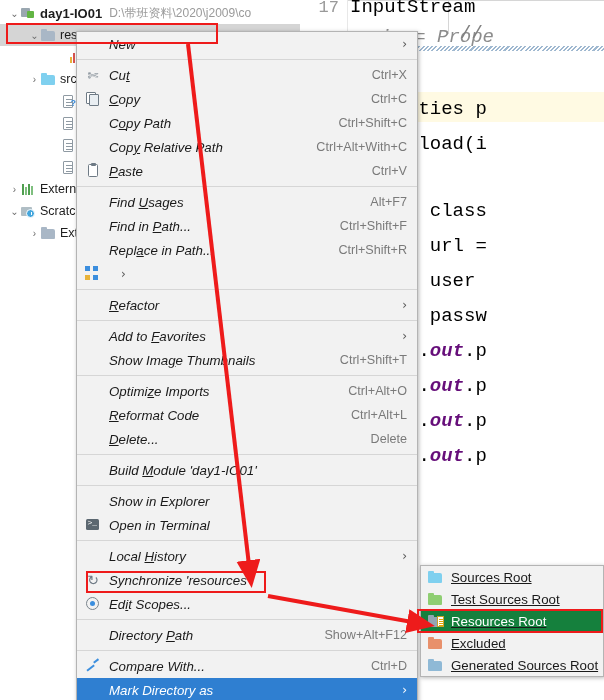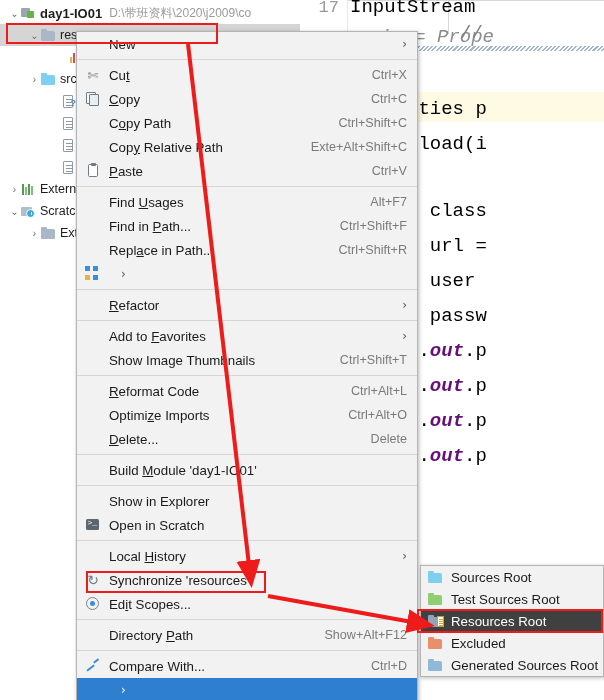--- a/index.html
+++ b/index.html
@@ -142,21 +142,21 @@
     position: relative;
     height: 24px;
     display: flex;
     align-items: center;
     padding-left: 32px;
     padding-right: 10px;
     white-space: nowrap;
     cursor: default;
   }
   .mi.hl { background: #2f7fd1; color: #ffffff; }
-  .mi .lbl { flex: 1 1 auto; }
+  .mi .lbl { flex: 1 1 auto; font-style: italic; }
   .mi .acc { color: #7a7a7a; font-size: 12.6px; margin-left: 16px; }
   .mi .arrow {
     color: #555; font-size: 12px; margin-left: 12px;
     font-family: "DejaVu Sans", sans-serif;
   }
   .mi.hl .arrow { color: #ffffff; }
   .msep { height: 1px; background: #d6d6d6; margin: 3px 0 3px 0; }
   .mi .mico {
     position: absolute; left: 8px; top: 50%;
     transform: translateY(-50%);
@@ -194,27 +194,28 @@
   
   #submenu {
     position: absolute;
     left: 420px; top: 565px;
     width: 184px;
     background: #f2f2f2;
     border: 1px solid #b4b4b4;
     box-shadow: 1px 1px 4px rgba(0,0,0,0.28);
     font-size: 13.3px;
     color: #1a1a1a;
+    text-decoration: underline;
   }
   .smi {
     position: relative; height: 22px;
     display: flex; align-items: center;
     padding-left: 30px; white-space: nowrap;
   }
-  .smi.hl { background: #404040; color: #ffffff; }
+  .smi.hl { background: #15803d; color: #ffffff; }
   .smi .sico { position:absolute; left:7px; top:50%; transform:translateY(-50%);
                width:16px; height:14px; }
   .sfold { position:absolute; left:0; top:3px; width:14px; height:10px; border-radius:1px 2px 1px 1px;}
   .sfold:before { content:""; position:absolute; left:0; top:-2.5px; width:6px; height:3px; border-radius:1px 1px 0 0;}
   .lines { position:absolute; right:0px; top:2px; width:7px; height:11px; background:#fff;
            border:1px solid #c9a227; }
   .lines:after { content:""; position:absolute; left:1px; top:2px; width:4px; height:1px; background:#e0a800;
            box-shadow:0 2px 0 #e0a800, 0 4px 0 #e0a800, 0 6px 0 #e0a800; }
 
   
@@ -391,21 +392,21 @@
         </span>
         <span class="lbl"><span class="u">C</span>opy</span>
         <span class="acc">Ctrl+C</span>
       </div>
       <div class="mi">
         <span class="lbl">C<span class="u">o</span>py Path</span>
         <span class="acc">Ctrl+Shift+C</span>
       </div>
       <div class="mi">
         <span class="lbl">Cop<span class="u">y</span> Relative Path</span>
-        <span class="acc">Exte+Alt+Shift+C</span>
+        <span class="acc">Ctrl+Alt+With+C</span>
       </div>
       <div class="mi">
         <span class="mico">
           <span class="paste-i"></span>
         </span>
         <span class="lbl"><span class="u">P</span>aste</span>
         <span class="acc">Ctrl+V</span>
       </div>
       <div class="msep"></div>
       <div class="mi">
@@ -433,44 +434,44 @@
       <div class="mi">
         <span class="lbl">Add to <span class="u">F</span>avorites</span>
         <span class="arrow">›</span>
       </div>
       <div class="mi">
         <span class="lbl">Show Ima<span class="u">g</span>e Thumbnails</span>
         <span class="acc">Ctrl+Shift+T</span>
       </div>
       <div class="msep"></div>
       <div class="mi">
+        <span class="lbl">Optimi<span class="u">z</span>e Imports</span>
+        <span class="acc">Ctrl+Alt+O</span>
+      </div>
+      <div class="mi">
         <span class="lbl"><span class="u">R</span>eformat Code</span>
         <span class="acc">Ctrl+Alt+L</span>
       </div>
       <div class="mi">
-        <span class="lbl">Optimi<span class="u">z</span>e Imports</span>
-        <span class="acc">Ctrl+Alt+O</span>
-      </div>
-      <div class="mi">
         <span class="lbl"><span class="u">D</span>elete...</span>
         <span class="acc">Delete</span>
       </div>
       <div class="msep"></div>
       <div class="mi">
         <span class="lbl">Build <span class="u">M</span>odule 'day1-IO01'</span>
       </div>
       <div class="msep"></div>
       <div class="mi">
         <span class="lbl">Show in Explorer</span>
       </div>
       <div class="mi">
         <span class="mico">
           <span class="term-i"></span>
         </span>
-        <span class="lbl">Open in Scratch</span>
+        <span class="lbl">Open in Terminal</span>
       </div>
       <div class="msep"></div>
       <div class="mi">
         <span class="lbl">Local <span class="u">H</span>istory</span>
         <span class="arrow">›</span>
       </div>
       <div class="mi">
         <span class="mico">
           <span class="gtxt" style="font-size:14px;color:#6e7a85">↻</span>
         </span>
@@ -489,20 +490,21 @@
       </div>
       <div class="msep"></div>
       <div class="mi">
         <span class="mico">
           <span class="compare-i" style="position:absolute;inset:0"></span>
         </span>
         <span class="lbl">Compare With...</span>
         <span class="acc">Ctrl+D</span>
       </div>
       <div class="mi hl">
+        <span class="lbl">Mark Directory as</span>
         <span class="arrow">›</span>
       </div>
     </div>
 
   <div id="submenu">
       <div class="smi">
         <span class="sico">
           <span class="sfold" style="background:#7fd0ef"></span>
           <span style="position: absolute; left: 0px; top: 0.5px; width: 6px; height: 3px; border-radius: 1px 1px 0px 0px; background: rgb(127, 208, 239);"></span>
         </span>

